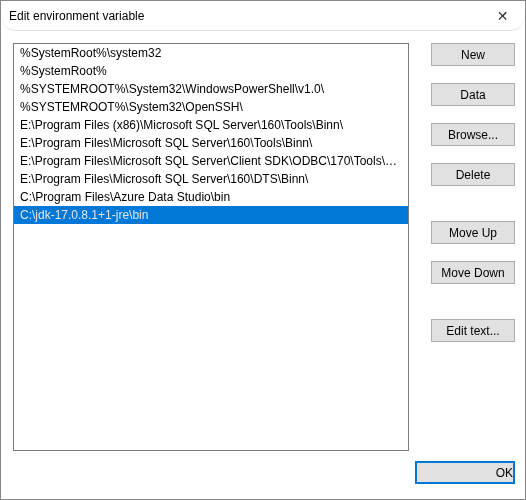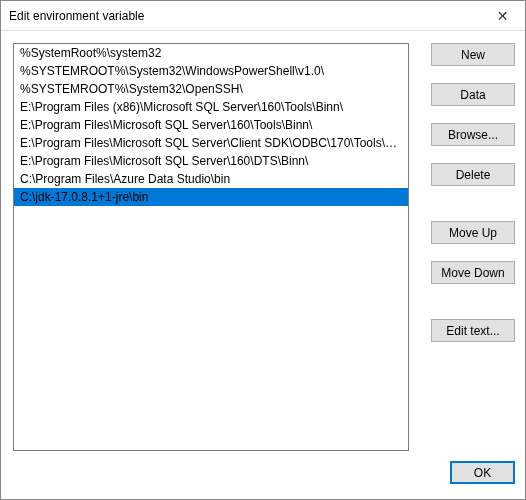--- a/index.html
+++ b/index.html
@@ -14,20 +14,21 @@
     overflow: hidden;
     border: 1px solid #888;
   }
   .titlebar {
     display: flex;
     align-items: center;
     justify-content: space-between;
     height: 30px;
     padding-left: 8px;
     border-bottom: 1px solid #ddd;
+    border-radius: 15px;
   }
   .titlebar-title {
     font-size: 12px;
   }
   .close-btn {
     width: 45px;
     height: 30px;
     display: flex;
     align-items: center;
     justify-content: center;
@@ -51,21 +52,21 @@
     padding: 2px 6px;
     height: 18px;
     line-height: 15px;
     white-space: nowrap;
     overflow: hidden;
     text-overflow: ellipsis;
     font-size: 12px;
   }
   .list-item.selected {
     background: #0078d7;
-    color: #000000;
+    color: #e5e5e5;
   }
   .side-buttons {
     width: 84px;
     display: flex;
     flex-direction: column;
   }
   .btn {
     height: 23px;
     margin-bottom: 7px;
     border: 1px solid #adadad;
@@ -77,41 +78,43 @@
   }
   .gap-small { height: 10px; }
   .gap-large { height: 28px; }
   .footer {
     display: flex;
     justify-content: flex-end;
     gap: 10px;
     padding: 10px 10px 0 0;
   }
   .footer .btn {
-    width: 65px;
+    width: 100px;
     margin-bottom: 0;
+    text-align: right;
   }
   .footer .btn.primary {
     border: 2px solid #0078d7;
     background: #e1e1e1;
   }
 </style>
 </head>
 <body>
 
 <div class="titlebar">
   <span class="titlebar-title">Edit environment variable</span>
   <div class="close-btn">
     <span>✕</span>
   </div>
 </div>
 
 <div class="content">
   <div class="listbox" id="listbox">
       <div class="list-item">%SystemRoot%\system32</div>
+      <div class="list-item">%SystemRoot%</div>
       <div class="list-item">%SYSTEMROOT%\System32\WindowsPowerShell\v1.0\</div>
       <div class="list-item">%SYSTEMROOT%\System32\OpenSSH\</div>
       <div class="list-item">E:\Program Files (x86)\Microsoft SQL Server\160\Tools\Binn\</div>
       <div class="list-item">E:\Program Files\Microsoft SQL Server\160\Tools\Binn\</div>
       <div class="list-item">E:\Program Files\Microsoft SQL Server\Client SDK\ODBC\170\Tools\Bi...</div>
       <div class="list-item">E:\Program Files\Microsoft SQL Server\160\DTS\Binn\</div>
       <div class="list-item">C:\Program Files\Azure Data Studio\bin</div>
       <div class="list-item selected">C:\jdk-17.0.8.1+1-jre\bin</div>
     </div>
   <div class="side-buttons">

